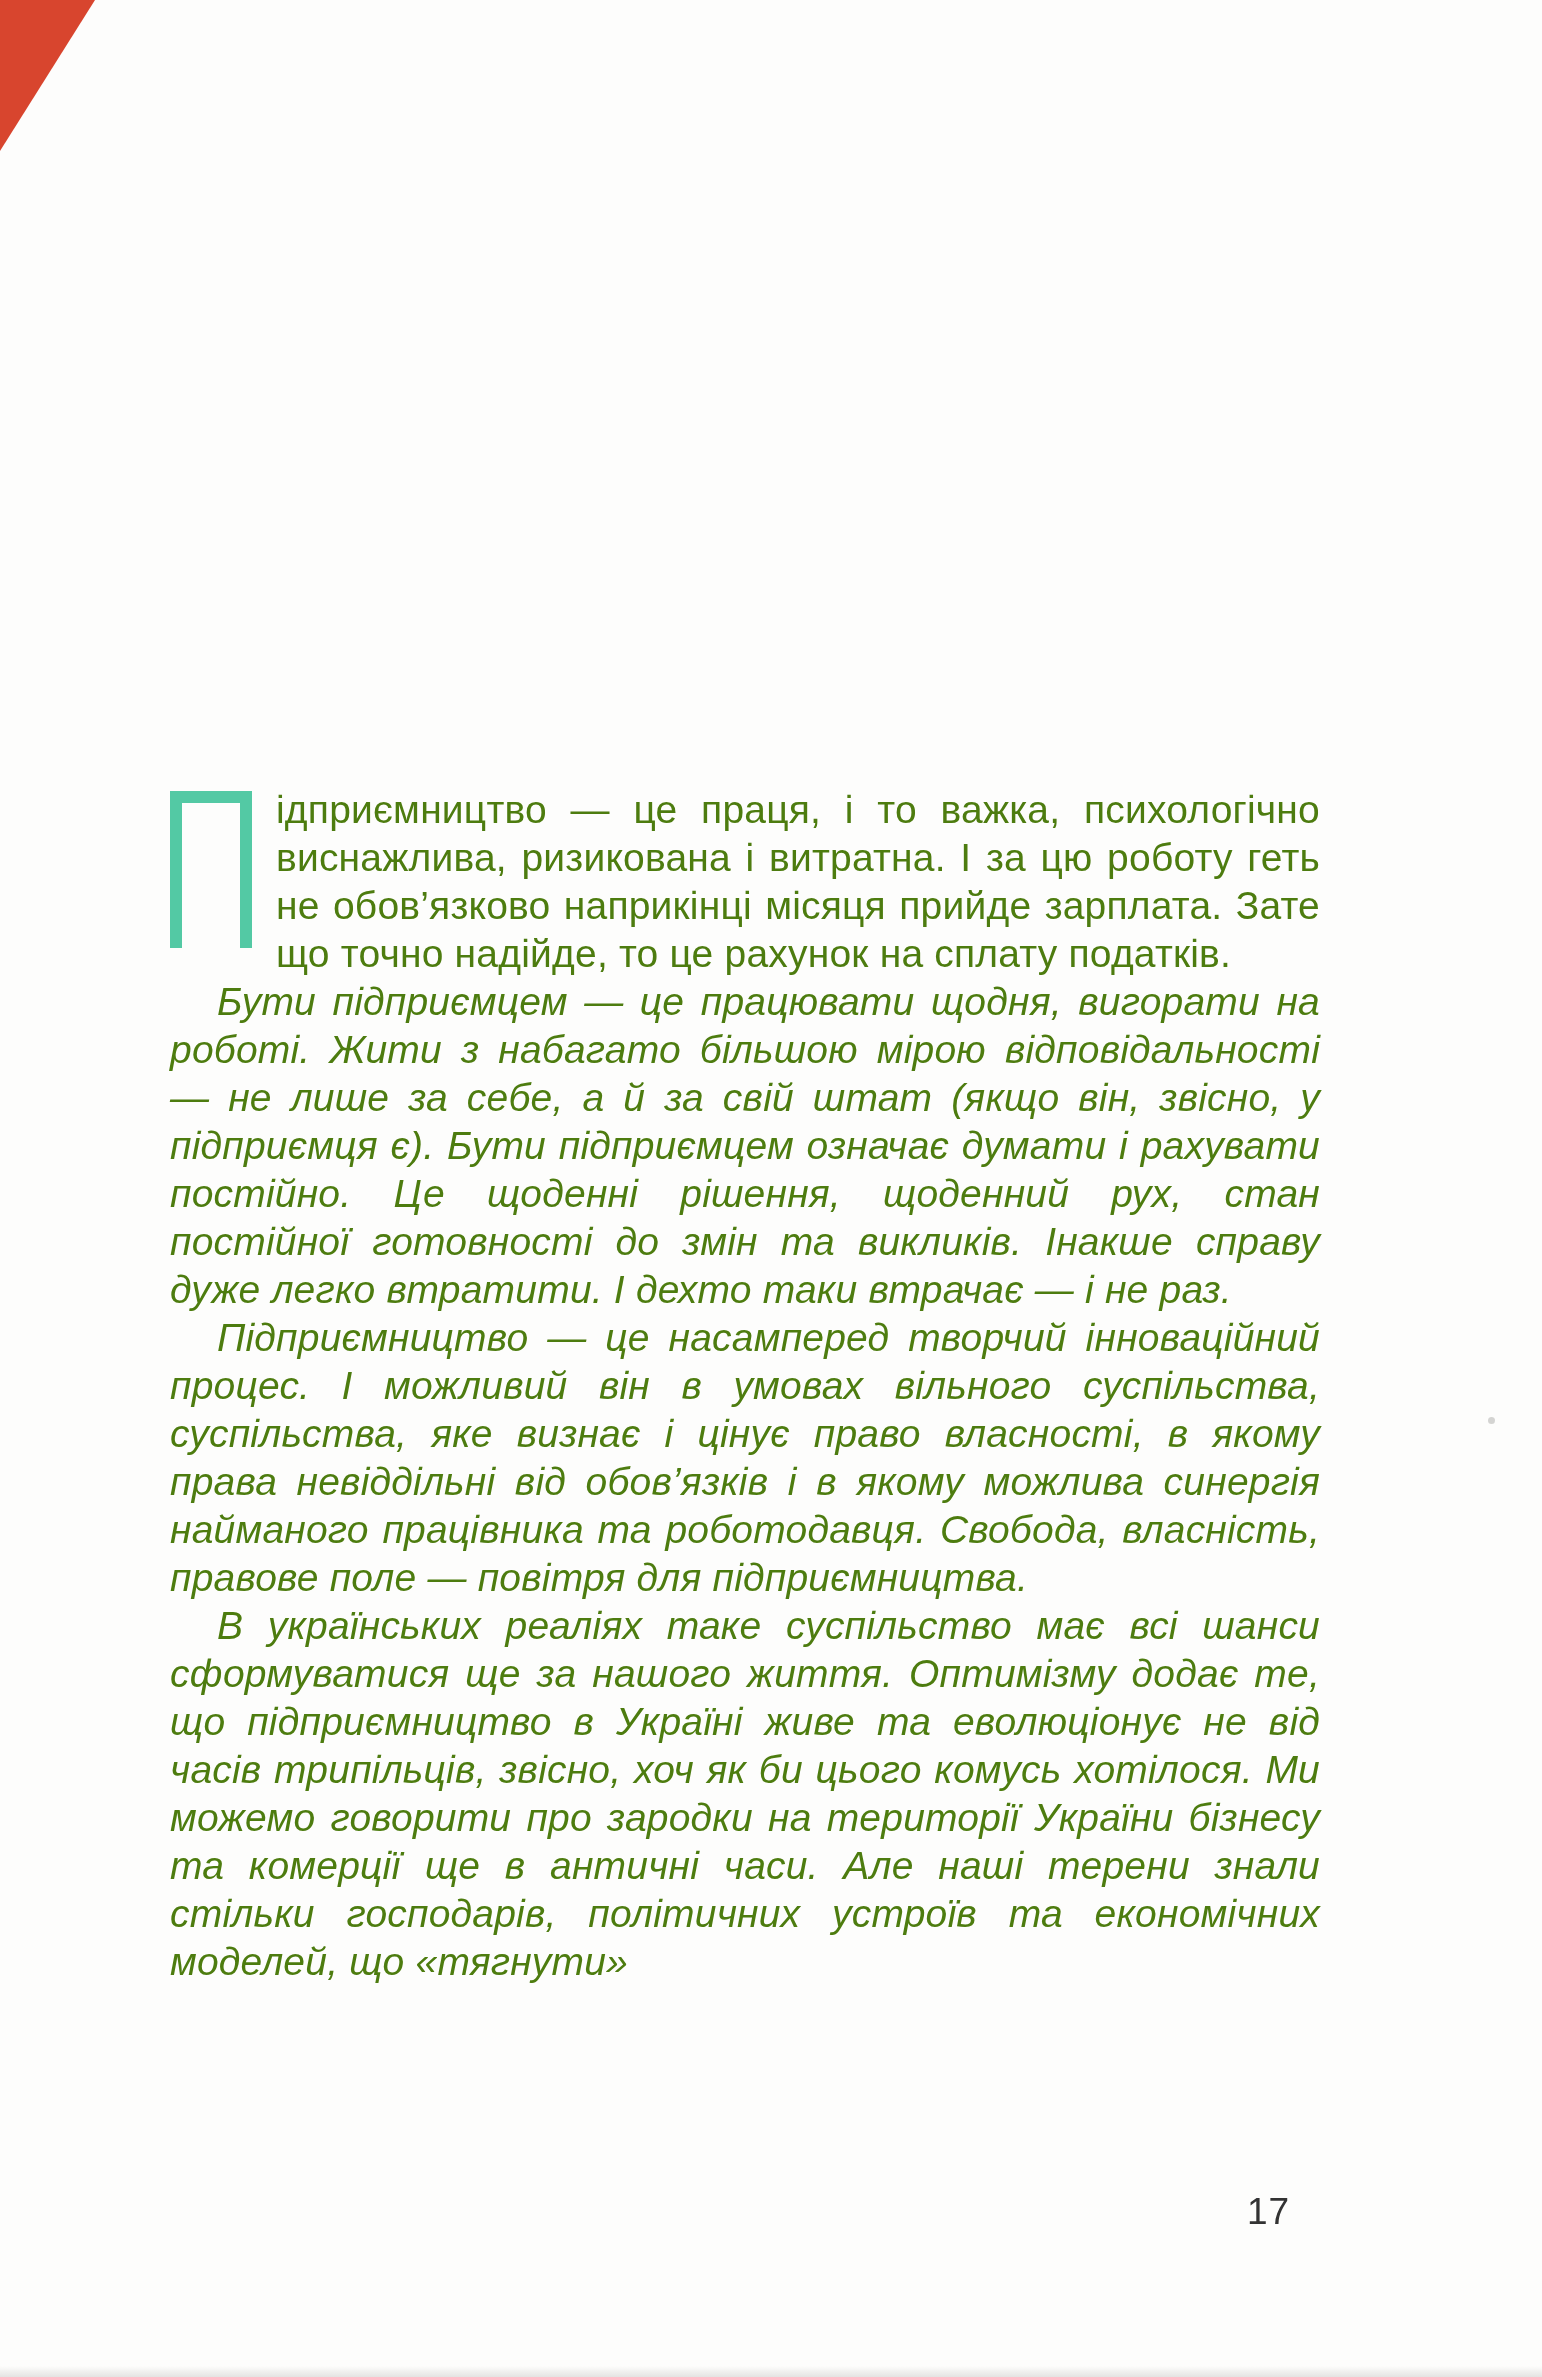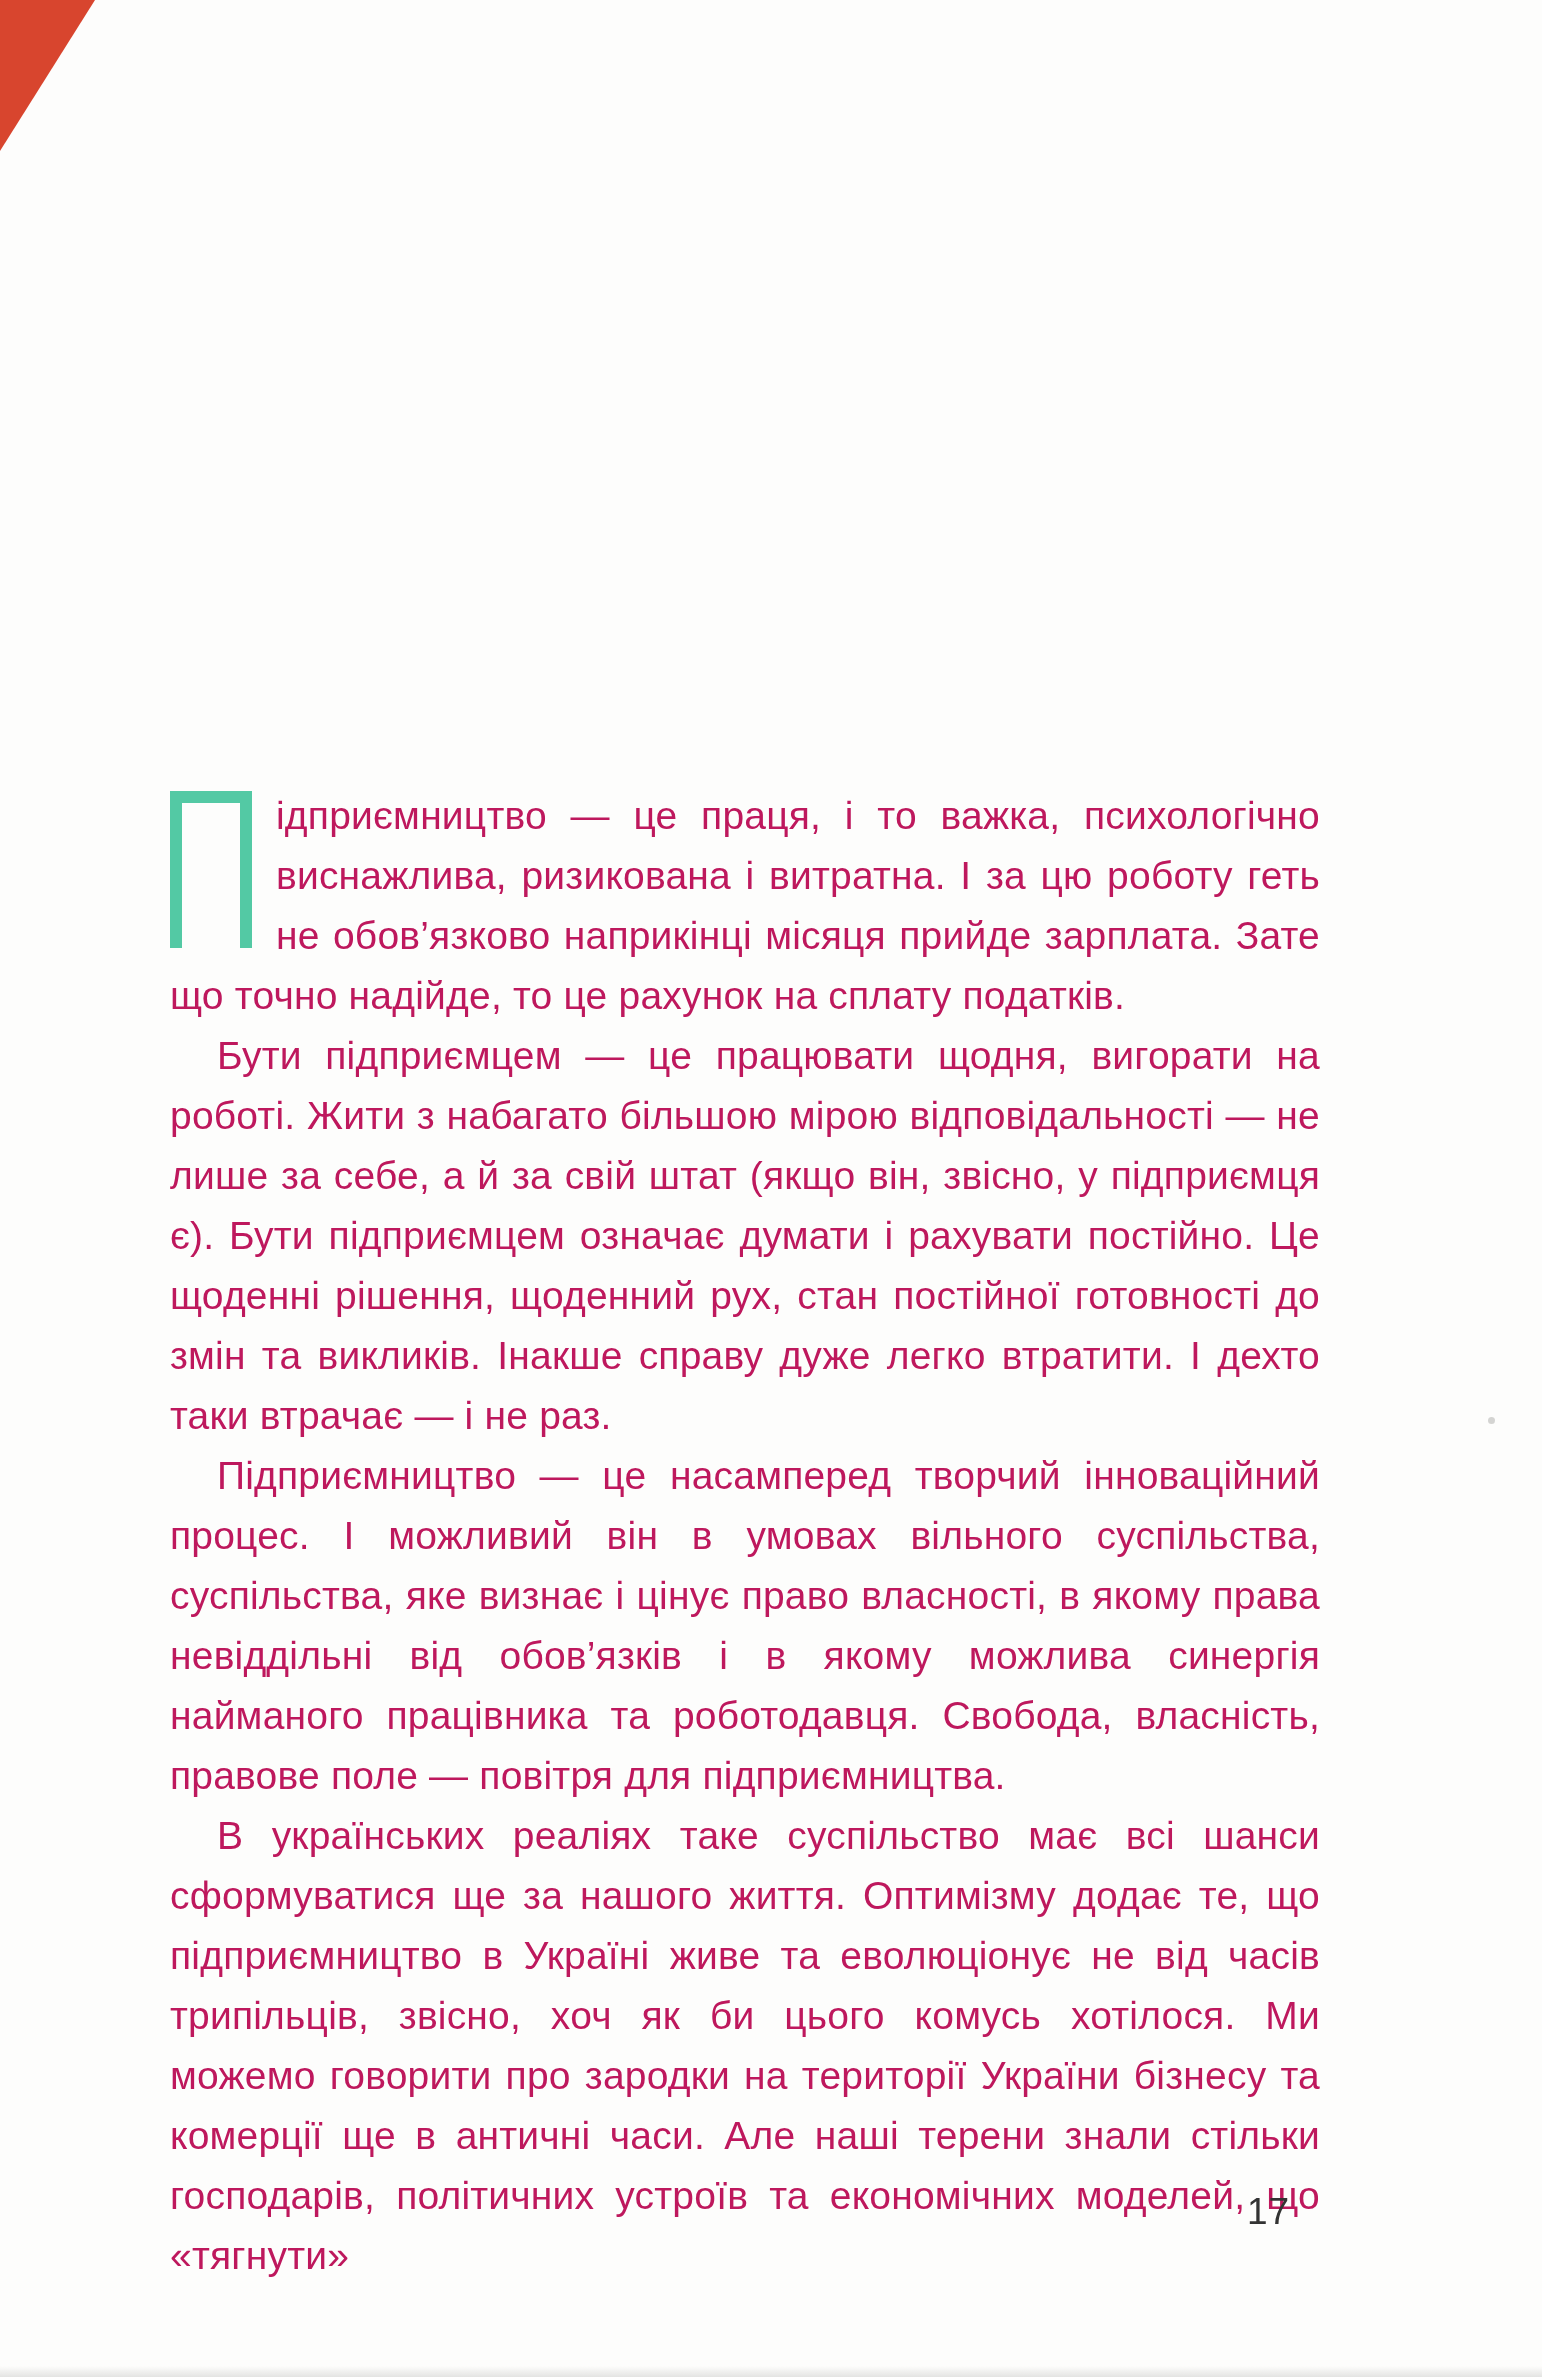--- a/index.html
+++ b/index.html
@@ -26,31 +26,32 @@
     clip-path: polygon(0 0, 100% 0, 0 100%);
   }
 
   
   .text-block {
     position: absolute;
     left: 170px;
     top: 786px;
     width: 1150px;
     font-size: 39px;
-    line-height: 60px;
-    color: #be185d;
+    line-height: 48px;
+    color: #4d7c0f;
     text-align: justify;
     letter-spacing: 0.2px;
   }
   .text-block p {
     margin: 0;
     padding: 0;
   }
   .text-block p.indent {
     text-indent: 47px;
+    font-style: italic;
   }
 
   
   .dropcap {
     float: left;
     width: 82px;
     height: 157px;
     margin: 4.8px 24px 0 0;
     border-top: 12px solid #53c9a4;
     border-left: 12px solid #53c9a4;

